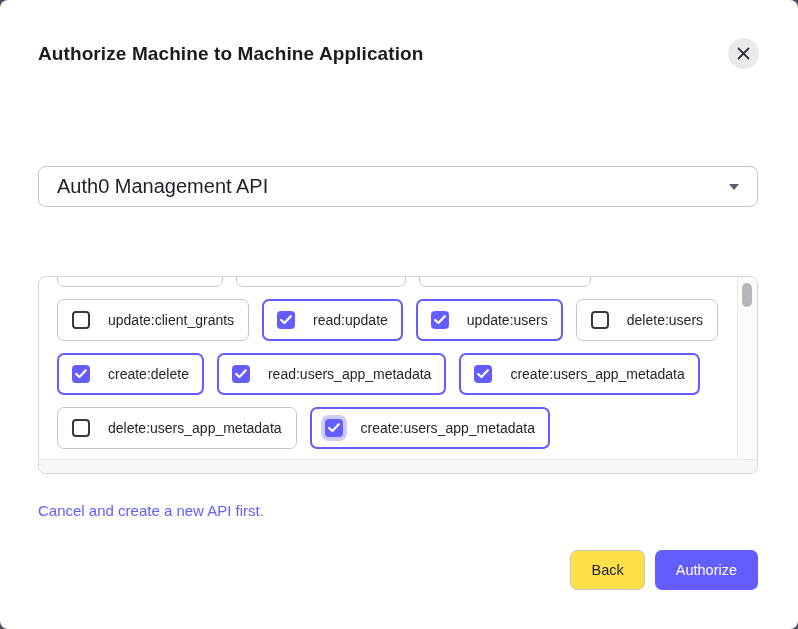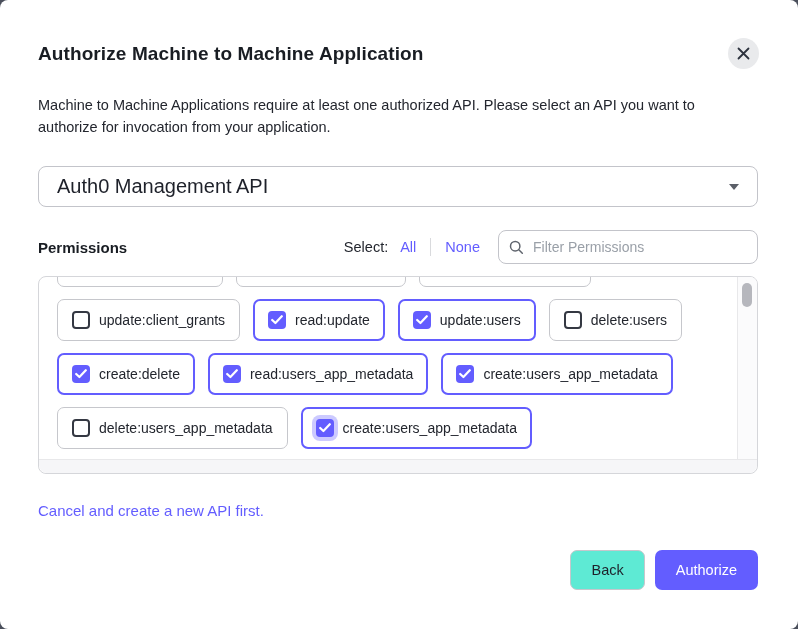--- a/index.html
+++ b/index.html
@@ -80,21 +80,21 @@
     background:#b6b7bd;border-radius:5px;cursor:pointer;
   }
   .htrack{
     position:absolute;left:0;right:0;bottom:0;height:13px;
     background:#f6f6f8;border-top:1px solid #e8e8ea;
     border-radius:0 0 8px 8px;
   }
   .perm-row{display:flex;gap:13px;margin-top:12px}
   .perm-row.partial{margin-top:-32px}
   .chip{
-    display:inline-flex;align-items:center;gap:9px;height:42px;
+    display:inline-flex;align-items:center;gap:18px;height:42px;
     box-sizing:border-box;padding:0 14px;background:#fff;
     border:1px solid #c6c7cc;border-radius:7px;
     font-size:14px;color:#23262e;cursor:pointer;white-space:nowrap;
   }
   .chip.checked{border:2px solid var(--accent);padding:0 13px}
   .chip.partial-1{width:166px}.chip.partial-2{width:170px}.chip.partial-3{width:172px}
   .cbox{
     width:18px;height:18px;box-sizing:border-box;border-radius:4px;flex:0 0 auto;
     display:flex;align-items:center;justify-content:center;
   }
@@ -104,63 +104,44 @@
   
   .cancel-link{
     position:absolute;left:38px;top:502px;font-size:15px;
     color:var(--accent);text-decoration:none;cursor:pointer;
   }
   .btn-row{position:absolute;right:40px;top:550px;display:flex;gap:10px}
   .btn{
     height:40px;border-radius:7px;font-size:14.5px;cursor:pointer;
     font-family:"Liberation Sans", sans-serif;display:flex;align-items:center;
   }
-  .btn-back{background:#5eead4;border:1px solid #c6c7cc;color:#1e212a;padding:12px 20px}
+  .btn-back{background:#fde047;border:1px solid #c6c7cc;color:#1e212a;padding:12px 20px}
   .btn-authorize{background:var(--accent);border:none;color:#fff;padding:0 21px}
 </style>
 </head>
 <body>
 
 <div class="modal">
 
   <h1 class="title">Authorize Machine to Machine Application</h1>
 
   <button class="close-btn" aria-label="Close">
     <span style="display:flex">
       <svg width="13" height="13" viewBox="0 0 13 13">
         <path d="M1.5 1.5 L11.5 11.5 M11.5 1.5 L1.5 11.5" stroke="#2d333e" stroke-width="1.8" stroke-linecap="round"></path>
       </svg>
     </span>
   </button>
 
-  <p class="desc">Machine to Machine Applications require at least one authorized API. Please select an API you want to authorize for invocation from your application.</p>
 
   <div class="api-select">
     <span>Auth0 Management API</span>
     <span class="caret"></span>
   </div>
 
-  <div class="perm-bar">
-    <span class="perm-label">Permissions</span>
-    <span class="select-group">
-      <span class="select-caption">Select:</span>
-      <a class="select-link">All</a>
-      <span class="select-divider"></span>
-      <a class="select-link">None</a>
-    </span>
-    <span class="filter-box">
-      <span style="display:flex">
-        <svg width="15" height="15" viewBox="0 0 15 15">
-          <circle cx="6.2" cy="6.2" r="4.7" fill="none" stroke="#5f646d" stroke-width="1.5"></circle>
-          <path d="M9.8 9.8 L13.3 13.3" stroke="#5f646d" stroke-width="1.5" stroke-linecap="round"></path>
-        </svg>
-      </span>
-      <input type="text" placeholder="Filter Permissions" style="">
-    </span>
-  </div>
 
   <div class="scrollbox">
     <div class="viewport" id="perm-rows">
         <div class="perm-row partial">
           <div class="chip partial-1"></div>
           <div class="chip partial-2"></div>
           <div class="chip partial-3"></div>
         </div>
         <div class="perm-row">
           <div class="chip">

